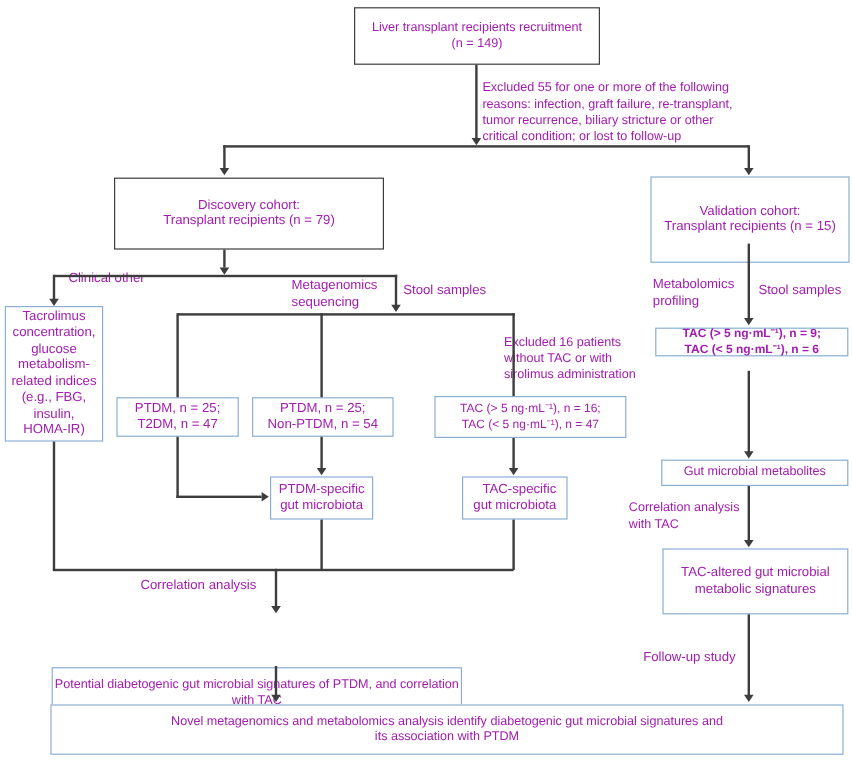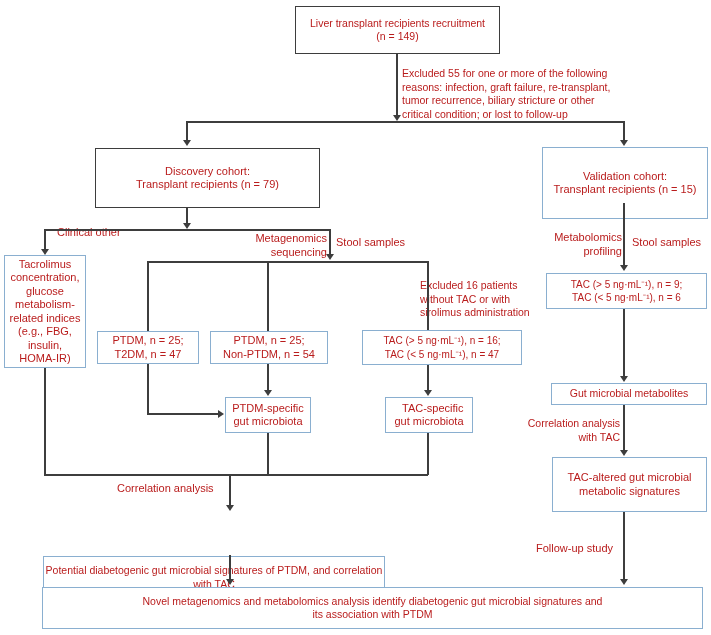--- a/index.html
+++ b/index.html
@@ -1,31 +1,31 @@
 <!DOCTYPE html>
 <html style="--ink: #3d3d3d; --blue: #8aafd0;"><head>
 <meta charset="utf-8">
 <style>
   :root { --ink:#3d3d3d; --blue:#8aafd0; }
   html,body { margin:0; padding:0; background:#ffffff; }
   .stage {
     position:relative; width:711px; height:635px; background:#fff;
-    font-family:"Liberation Sans", sans-serif; color:#b91c1c; overflow:hidden;
+    font-family:"Liberation Sans", sans-serif; color:#a21caf; overflow:hidden;
   }
   .box {
     position:absolute; display:flex; align-items:center; justify-content:center;
     text-align:center; background:#fff; box-sizing:border-box;
   }
   .box.black { border:1.6px solid var(--ink); }
   .box.blue  { border:1.6px solid var(--blue); }
   .txt { white-space:pre-line; font-size:11px; line-height:13.5px; }
   .fs10  .txt, .lbl.fs10  { font-size:10px; }
   .fs105 .txt, .lbl.fs105 { font-size:10.5px; }
   .lbl { position:absolute; white-space:pre-line; font-size:10.5px; line-height:13.5px; }
-  .lbl.center { text-align:right; }
+  .lbl.center { text-align:left; }
   .vl, .hl { position:absolute; background:var(--ink); }
   .vl { width:1.5px; }
   .hl { height:1.5px; }
   .arr-d { position:absolute; width:0; height:0;
     border-left:4px solid transparent; border-right:4px solid transparent;
     border-top:6px solid var(--ink); }
   .arr-r { position:absolute; width:0; height:0;
     border-top:4px solid transparent; border-bottom:4px solid transparent;
     border-left:6px solid var(--ink); }
 </style>
@@ -68,21 +68,21 @@
   <div class="box blue" style="left:210px;top:331px;width:118px;height:33px;">
     <div class="txt">PTDM, n = 25;
 Non-PTDM, n = 54</div>
   </div>
 
   <div class="box blue fs10" style="left:362px;top:330px;width:160px;height:35px;">
     <div class="txt">TAC (&gt; 5 ng·mL⁻¹), n = 16;
 TAC (&lt; 5 ng·mL⁻¹), n = 47</div>
   </div>
 
-  <div class="box blue fs10" style="left:546px;top:273px;width:161px;height:36px;">
+  <div class="box blue fs10" style="left:546px;top:273px;width:161px;height:24px;font-weight:bold;">
     <div class="txt">TAC (&gt; 5 ng·mL⁻¹), n = 9;
 TAC (&lt; 5 ng·mL⁻¹), n = 6</div>
   </div>
 
   <div class="box blue" style="left:225px;top:397px;width:86px;height:36px;">
     <div class="txt">PTDM-specific
 gut microbiota</div>
   </div>
 
   <div class="box blue" style="left:385px;top:397px;width:88px;height:36px;text-align:right;">

